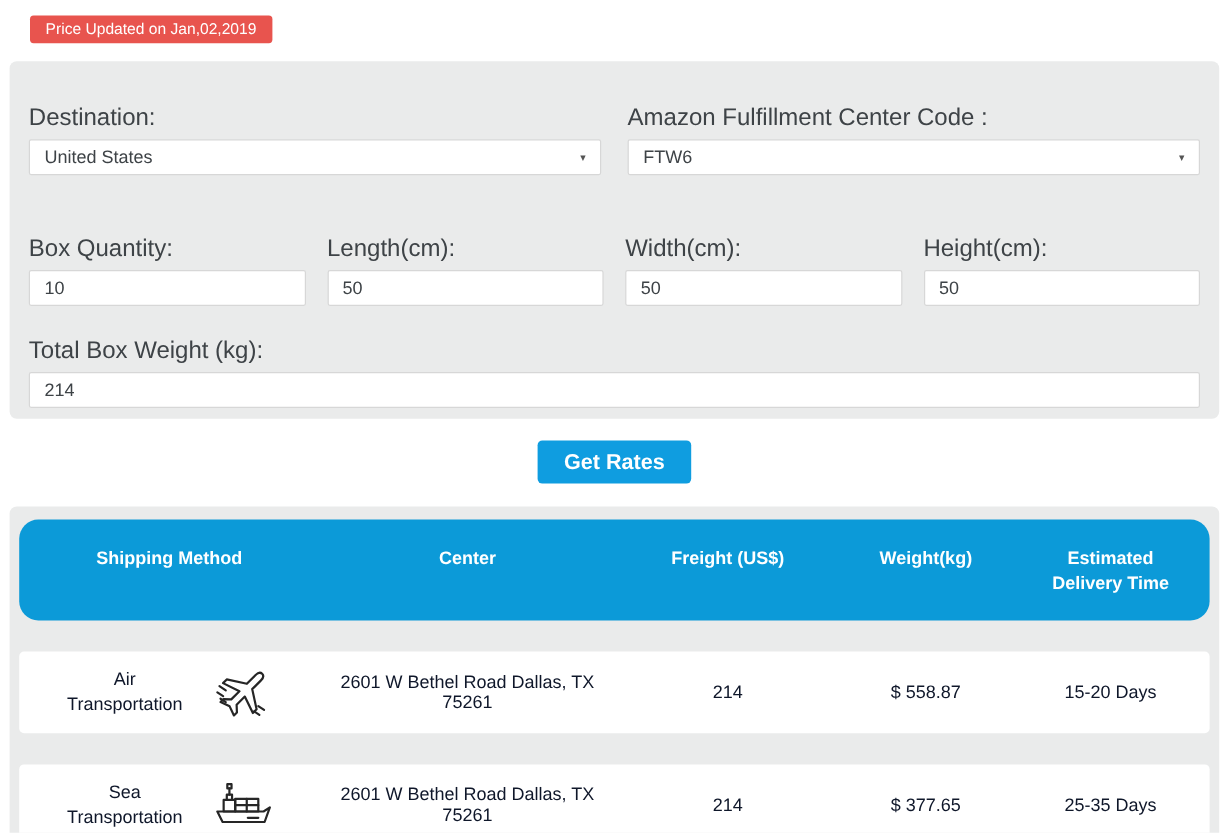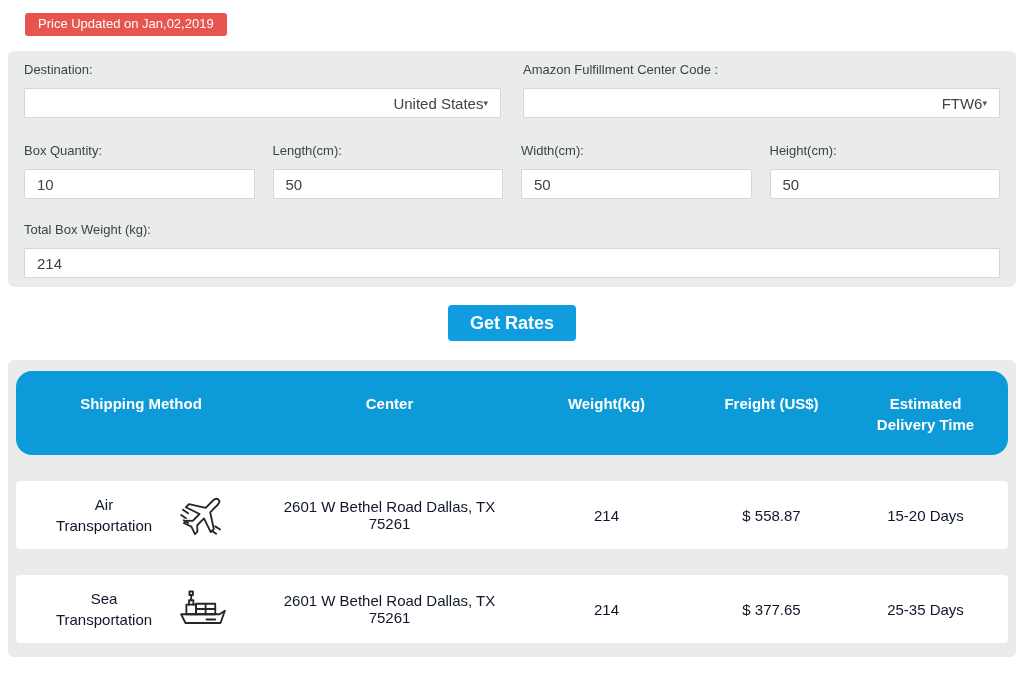--- a/index.html
+++ b/index.html
@@ -28,40 +28,41 @@
   .form-panel {
     margin: 15px 8px 0;
     background: #eaebeb;
     border-radius: 6px;
     padding: 10px 16px 9px;
   }
   .form-row-2 { display: grid; grid-template-columns: 1fr 1fr; column-gap: 22px; }
   .form-row-4 { display: grid; grid-template-columns: repeat(4, 1fr); column-gap: 18px; margin-top: 24px; }
   .form-row-1 { margin-top: 22px; }
   .field-label {
-    font-size: 13px;
+    font-size: 20px;
     line-height: 18px;
     margin-bottom: 9px;
     color: #3e4347;
+    margin-top: 28px;
   }
   .select-box, .text-input {
     width: 100%;
     height: 30px;
     background: #ffffff;
     border: 1px solid #d7d7d7;
     border-radius: 2px;
     font-size: 15px;
     color: #3e4347;
     padding: 0 12px;
     font-family: "Liberation Sans", "DejaVu Sans", sans-serif;
   }
   .select-box {
     display: flex;
     align-items: center;
-    justify-content: flex-end;
+    justify-content: space-between;
     cursor: pointer;
   }
   .select-caret { font-size: 9px; color: #555; }
 
   
   .btn-wrap { text-align: center; margin-top: 18px; }
   .get-rates-btn {
     display: inline-block;
     background: #0f9de0;
     color: #ffffff;
@@ -185,24 +186,24 @@
 <div class="table-panel">
 
   <div class="tbl-grid tbl-header">
     <div class="hcell">
         <span>Shipping Method</span>
       </div>
     <div class="hcell">
         <span>Center</span>
       </div>
     <div class="hcell">
+        <span>Freight (US$)</span>
+      </div>
+    <div class="hcell">
         <span>Weight(kg)</span>
-      </div>
-    <div class="hcell">
-        <span>Freight (US$)</span>
       </div>
     <div class="hcell">
         <span class="narrow">Estimated Delivery Time</span>
       </div>
   </div>
 
   <div class="tbl-grid tbl-row">
     <div class="method-cell">
       <span class="method-label">Air Transportation</span>
       <svg class="transport-icon" viewBox="0 0 64 64" fill="none" stroke="#262626" stroke-width="2.1" stroke-linecap="round" stroke-linejoin="round">

